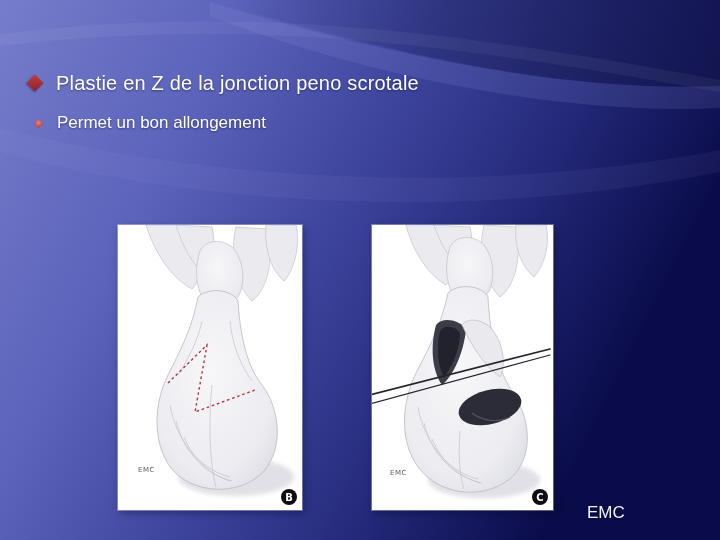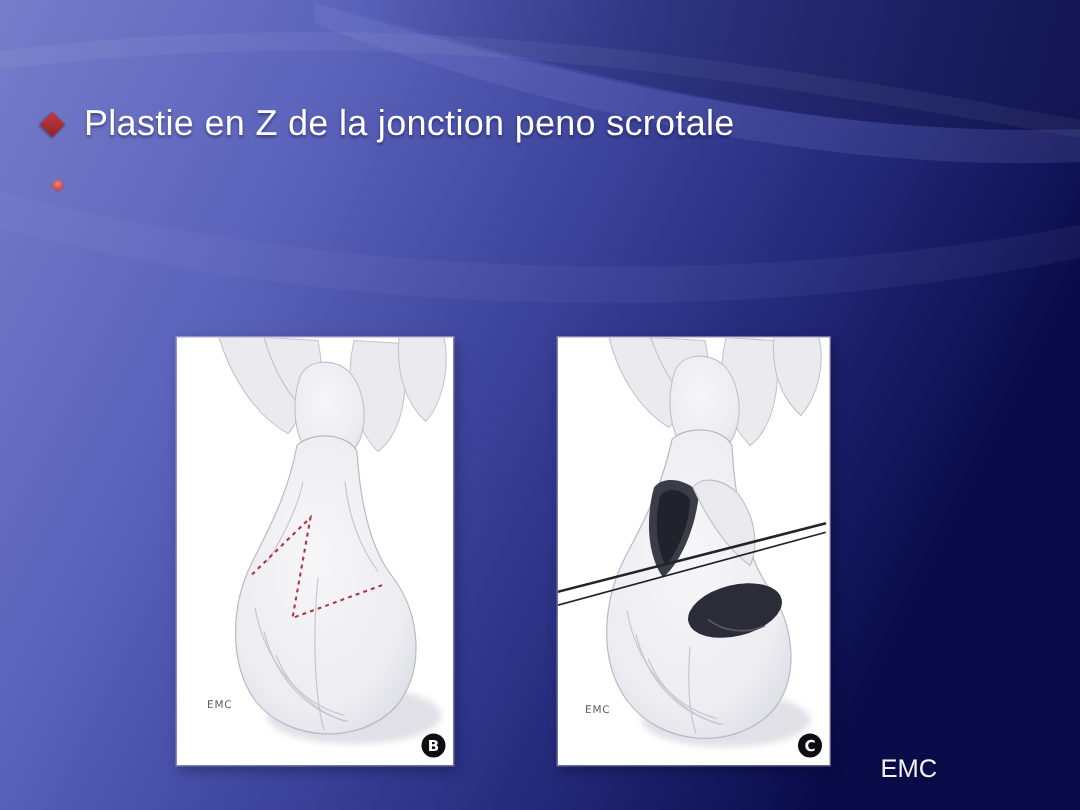--- a/index.html
+++ b/index.html
@@ -12,21 +12,21 @@
     position:absolute;left:29px;top:66px;height:34px;
     display:flex;align-items:center;z-index:3;
   }
   .diamond{
     width:12px;height:12px;flex:0 0 12px;margin-right:15px;
     transform:rotate(45deg);
     background:linear-gradient(135deg,#c23a41,#8e2329);
     box-shadow:0 1px 2px rgba(0,0,30,.4);
   }
   .title-row h1{
-    margin:0;font-size:24px;font-weight:400;color:#ffffff;
+    margin:0;font-size:20px;font-weight:400;color:#ffffff;
     letter-spacing:.2px;text-shadow:0 1px 2px rgba(5,5,40,.45);
     white-space:nowrap;
   }
   .bullets{
     position:absolute;left:35px;top:108px;margin:0;padding:0;
     list-style:none;z-index:3;
   }
   .bullets li{display:flex;align-items:center;height:30px;}
   .dot{
     width:7px;height:7px;flex:0 0 7px;margin-right:15px;
@@ -78,20 +78,21 @@
   </svg>
 
   <div class="title-row">
     <span class="diamond"></span>
     <h1>Plastie en Z de la jonction peno scrotale</h1>
   </div>
 
   <ul class="bullets">
     <li>
       <span class="dot"></span>
+      <span>Permet un bon allongement</span>
     </li>
   </ul>
 
   <figure class="fig" id="figB">
     <svg width="184" height="285" viewBox="0 0 184 285">
       <defs>
         <radialGradient id="gB" cx="45%" cy="40%" r="80%">
           <stop offset="0%" stop-color="#f7f7f9"></stop>
           <stop offset="65%" stop-color="#ececf1"></stop>
           <stop offset="100%" stop-color="#d6d6df"></stop>

